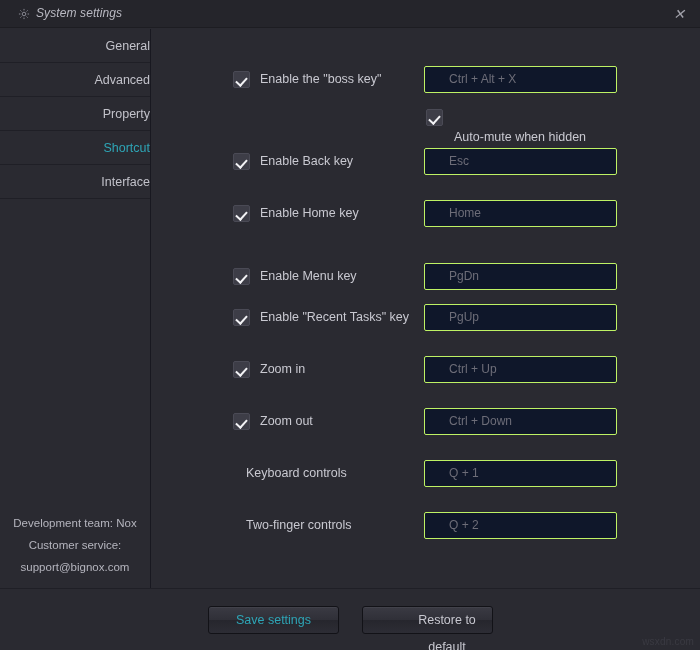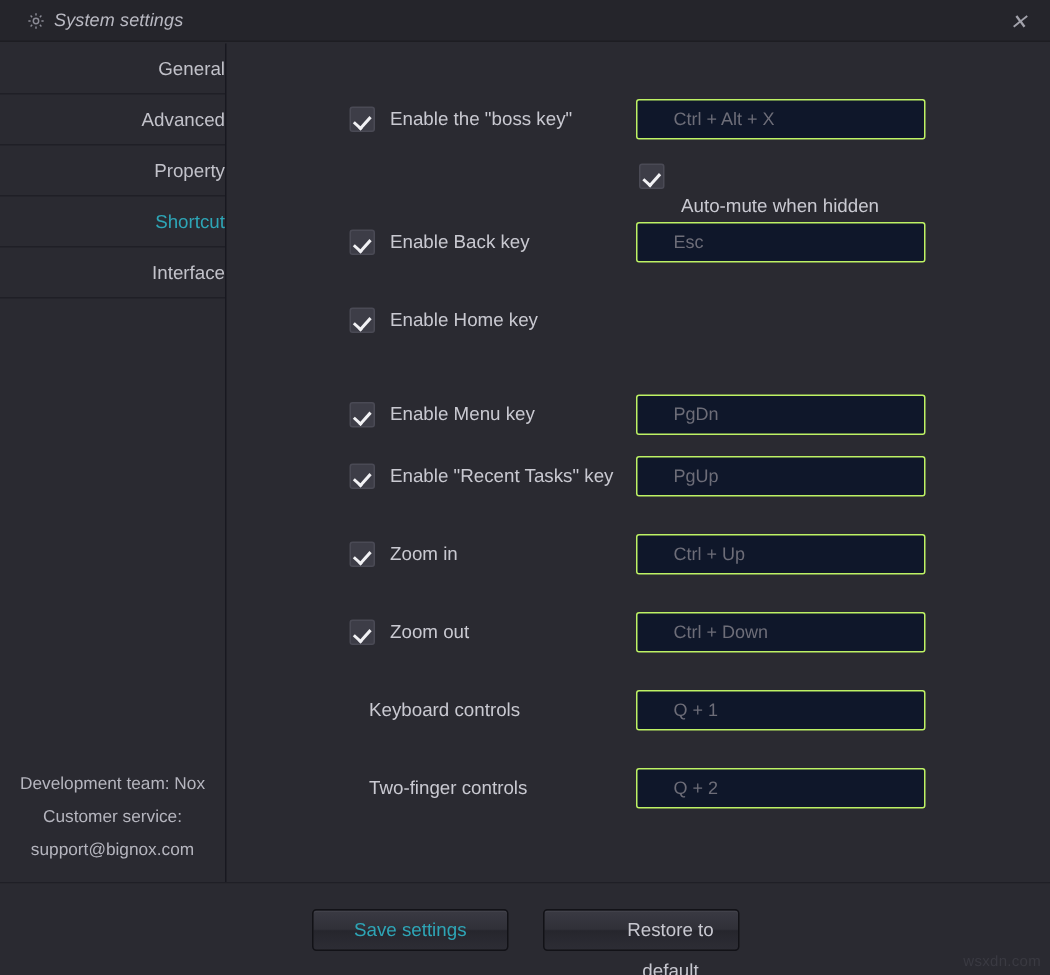--- a/index.html
+++ b/index.html
@@ -266,20 +266,23 @@
     <div class="cb"></div>
     <div class="row-label">Enable Back key</div>
     <div class="field">
       <span class="val">Esc</span>
     </div>
   </div>
 
   <div class="row" style="top:170px">
     <div class="cb"></div>
     <div class="row-label">Enable Home key</div>
+    <div class="field">
+      <span class="val">Home</span>
+    </div>
   </div>
 
   <div class="row" style="top:233px">
     <div class="cb"></div>
     <div class="row-label">Enable Menu key</div>
     <div class="field">
       <span class="val">PgDn</span>
     </div>
   </div>
 

